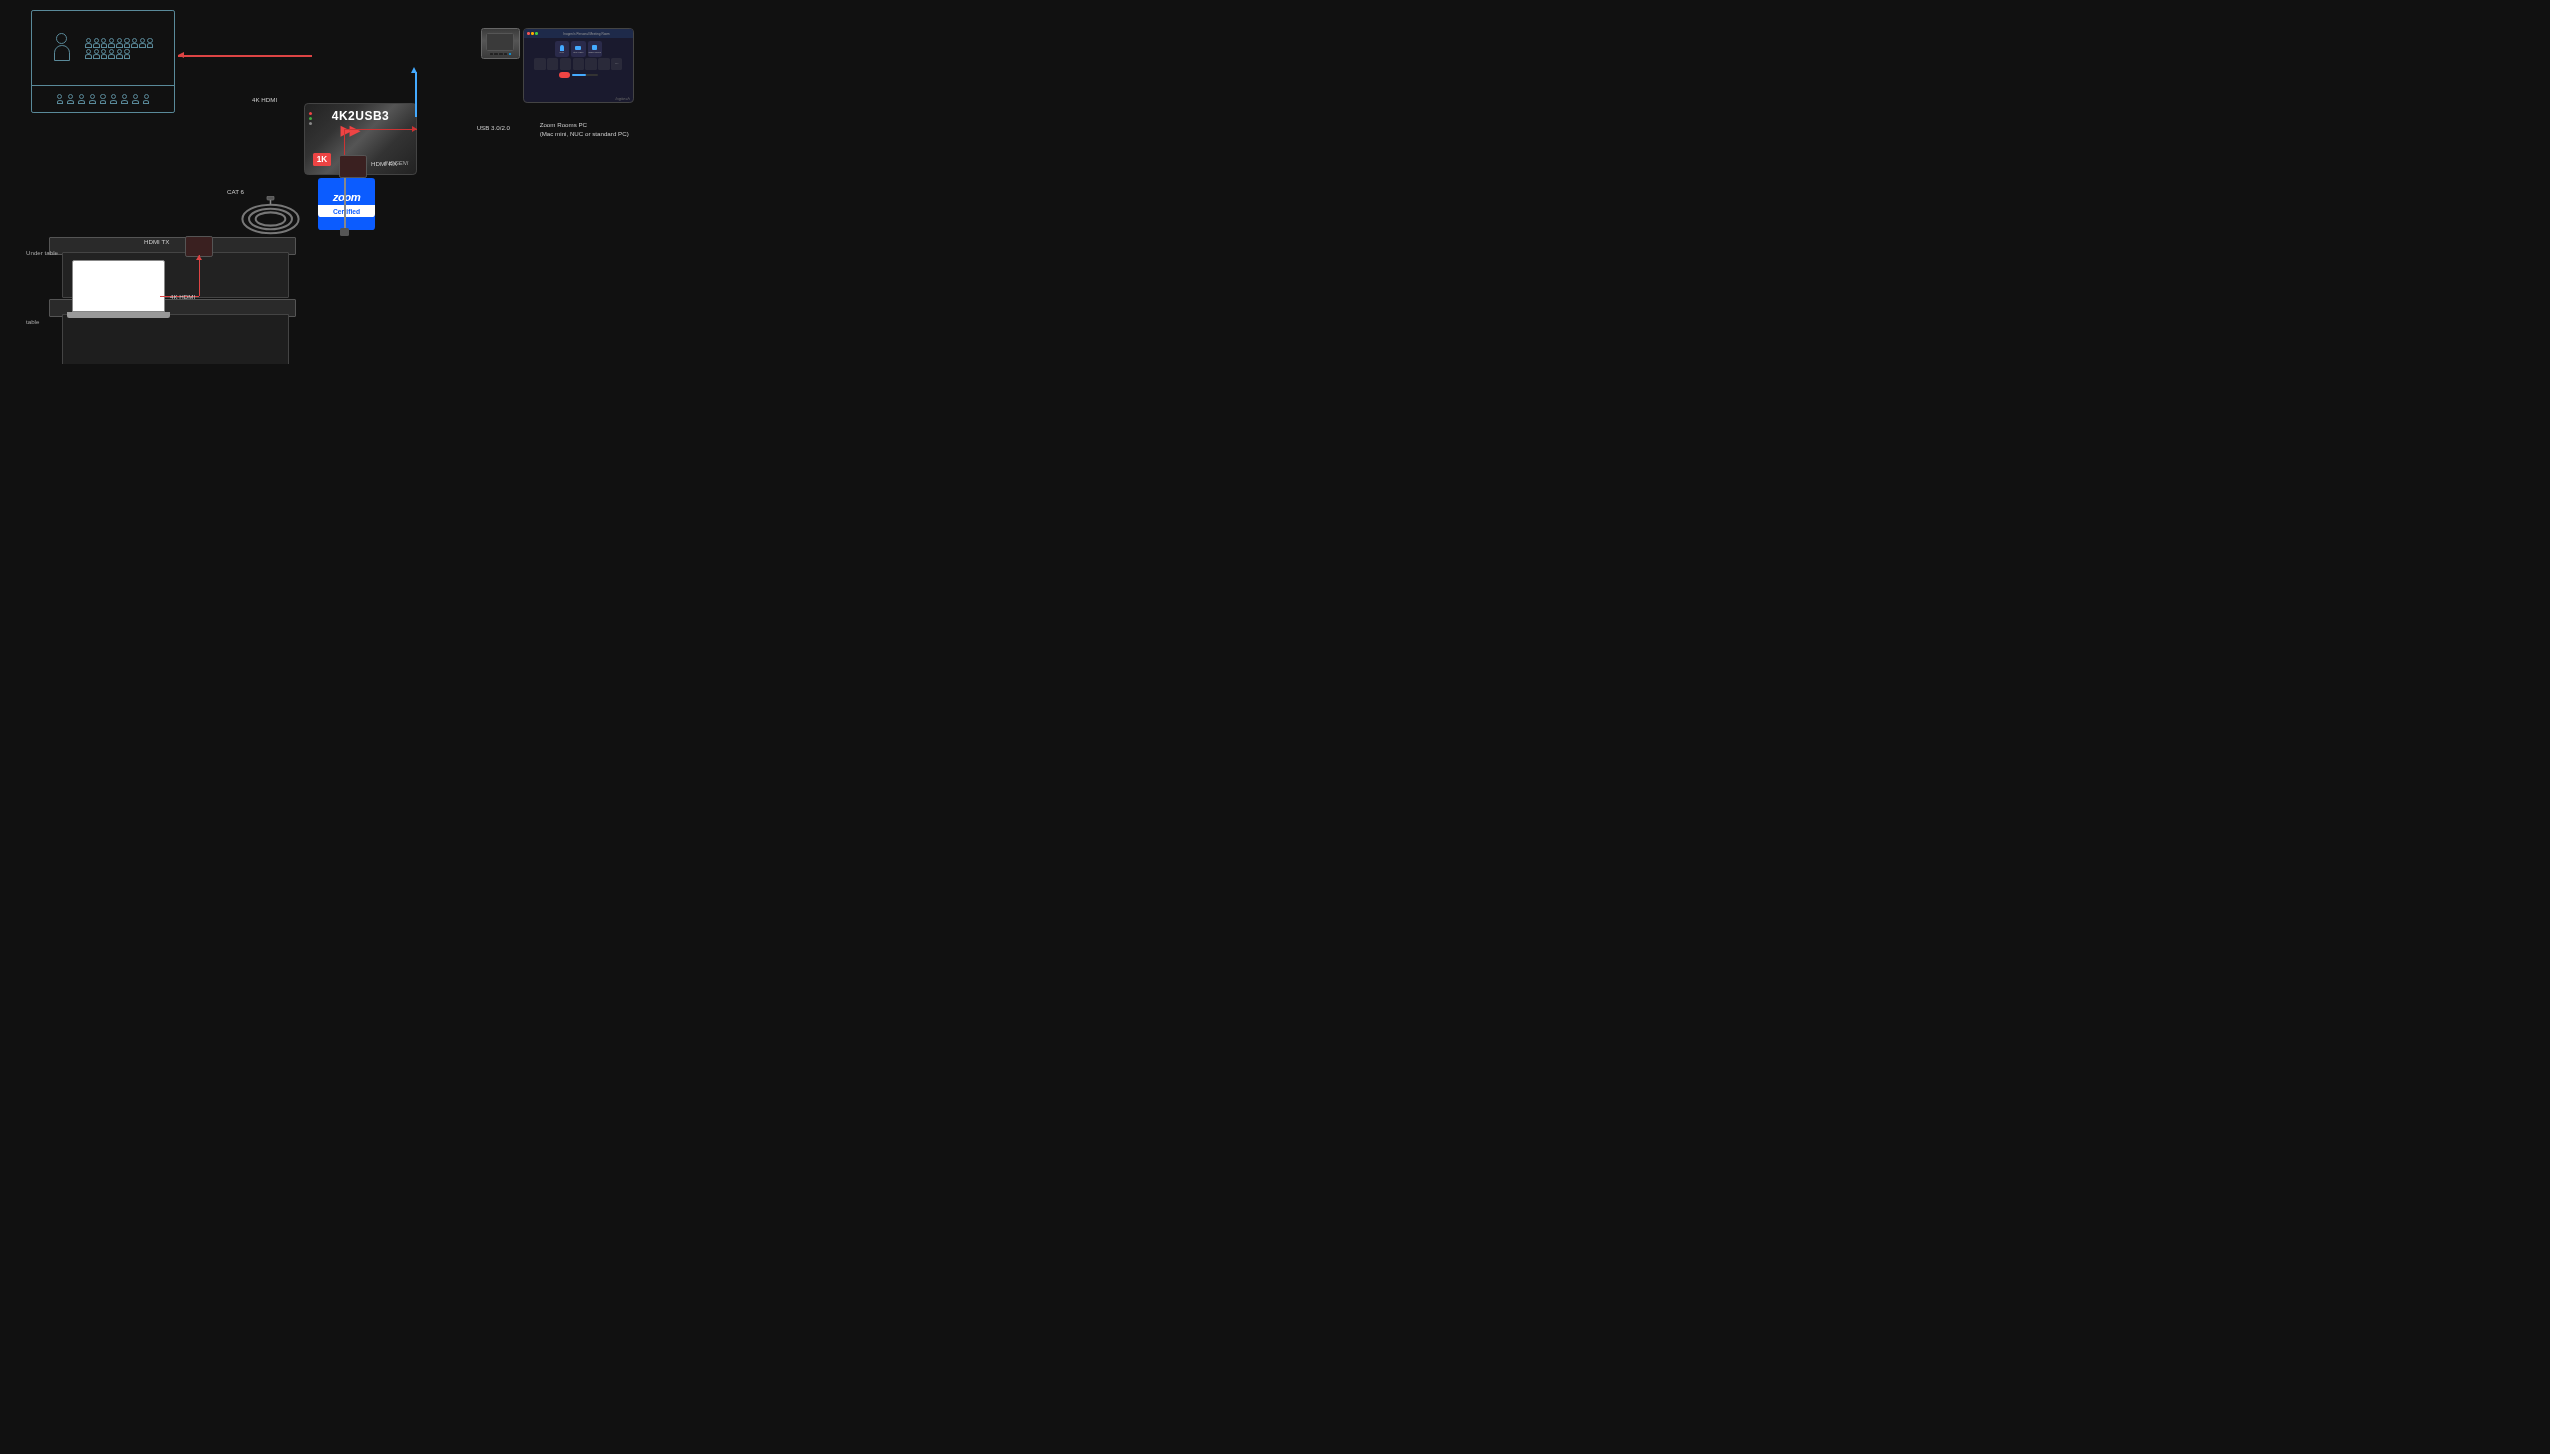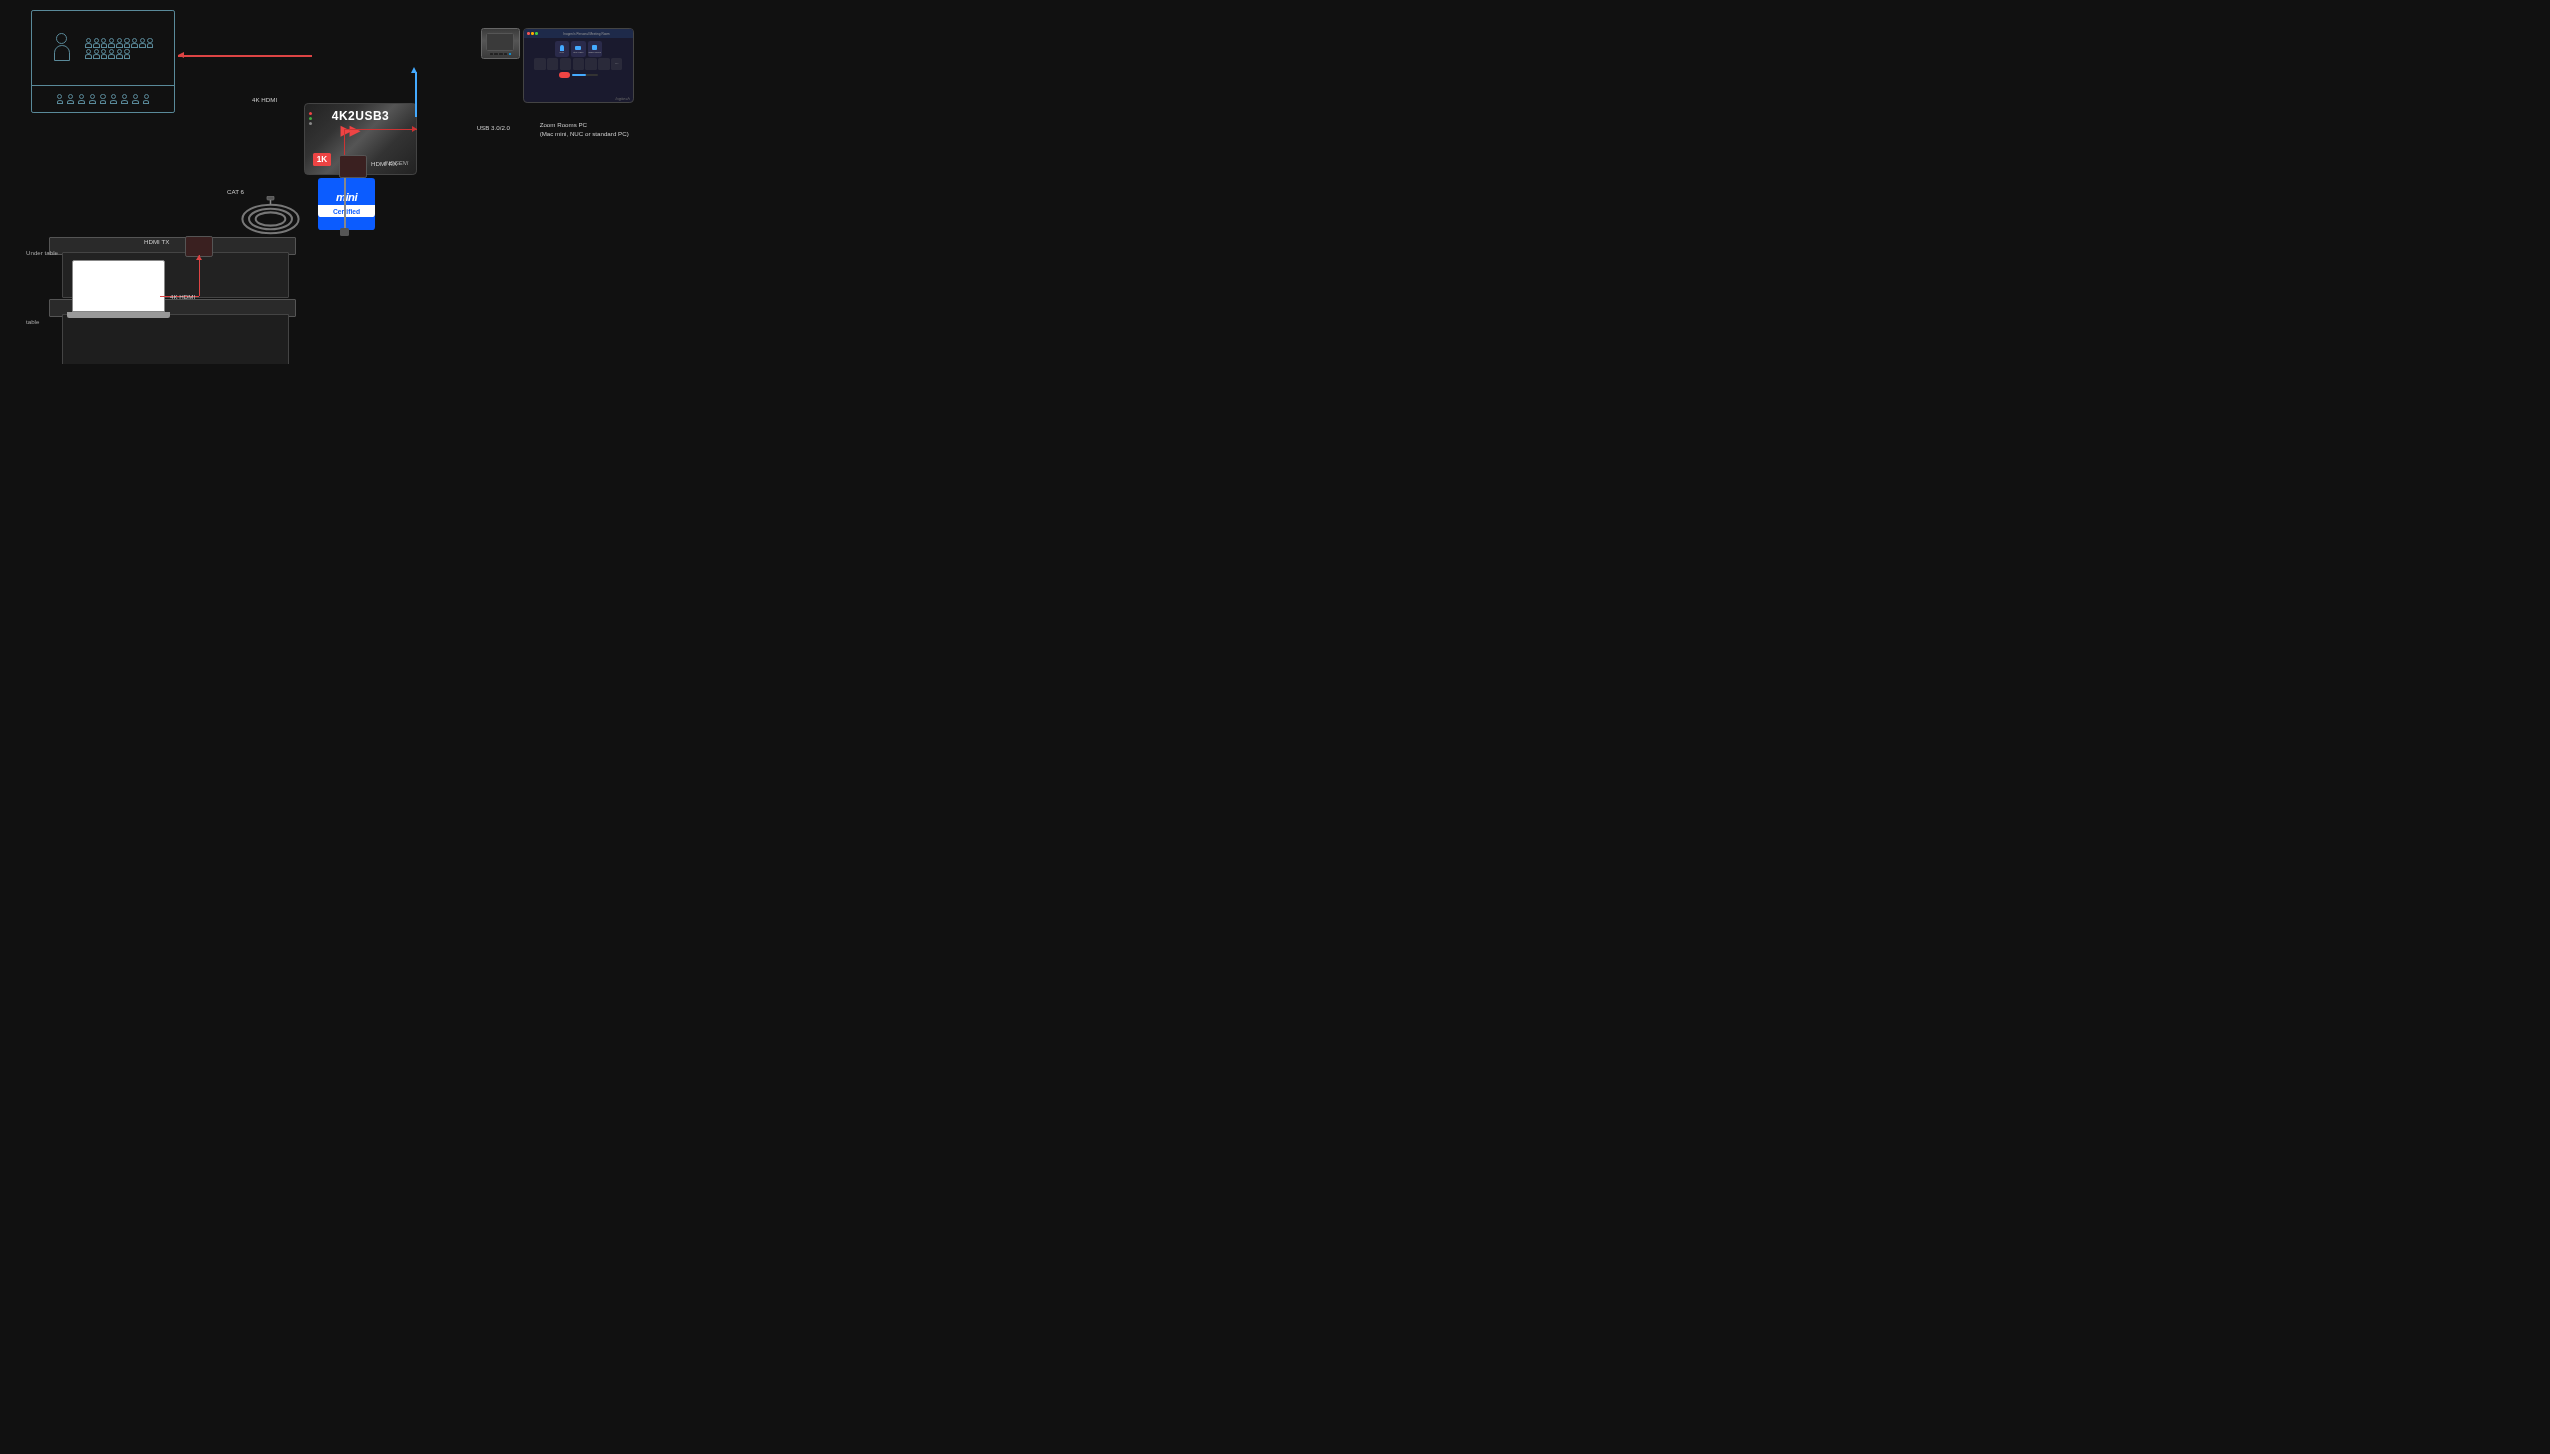--- a/index.html
+++ b/index.html
@@ -674,21 +674,21 @@
         <div class="dot"></div>
       </div>
       <div class="device-label">4K2USB3</div>
       <div class="device-arrows">▶▶</div>
       <div class="device-4k-badge">1K</div>
       <div class="device-brand">INOGENI</div>
     </div>
   </div>
 
   <div class="zoom-badge">
-    <div class="zoom-logo">mini</div>
+    <div class="zoom-logo">zoom</div>
     <div class="zoom-certified">Certified</div>
   </div>
 
   <div class="usb-arrow-v"></div>
   <div class="usb-arrowhead"></div>
 
   <div class="usb-label">USB 3.0/2.0</div>
 
   <div class="zoom-rooms-label">
     <span>Zoom Rooms PC</span><br>

